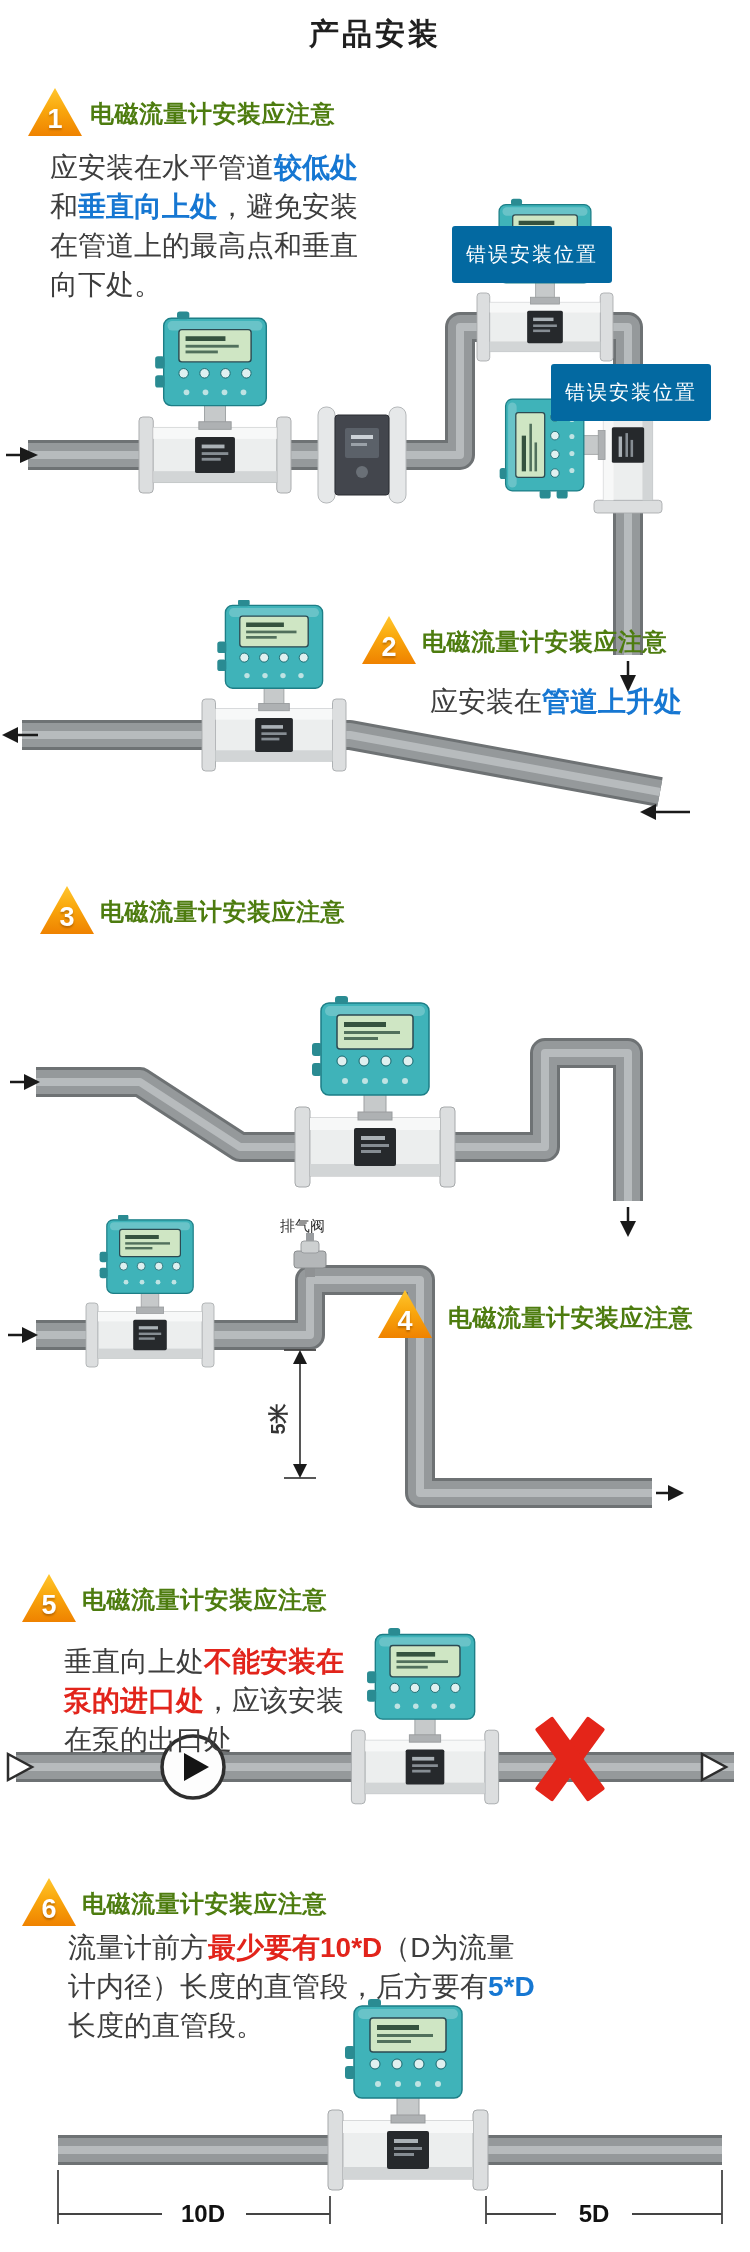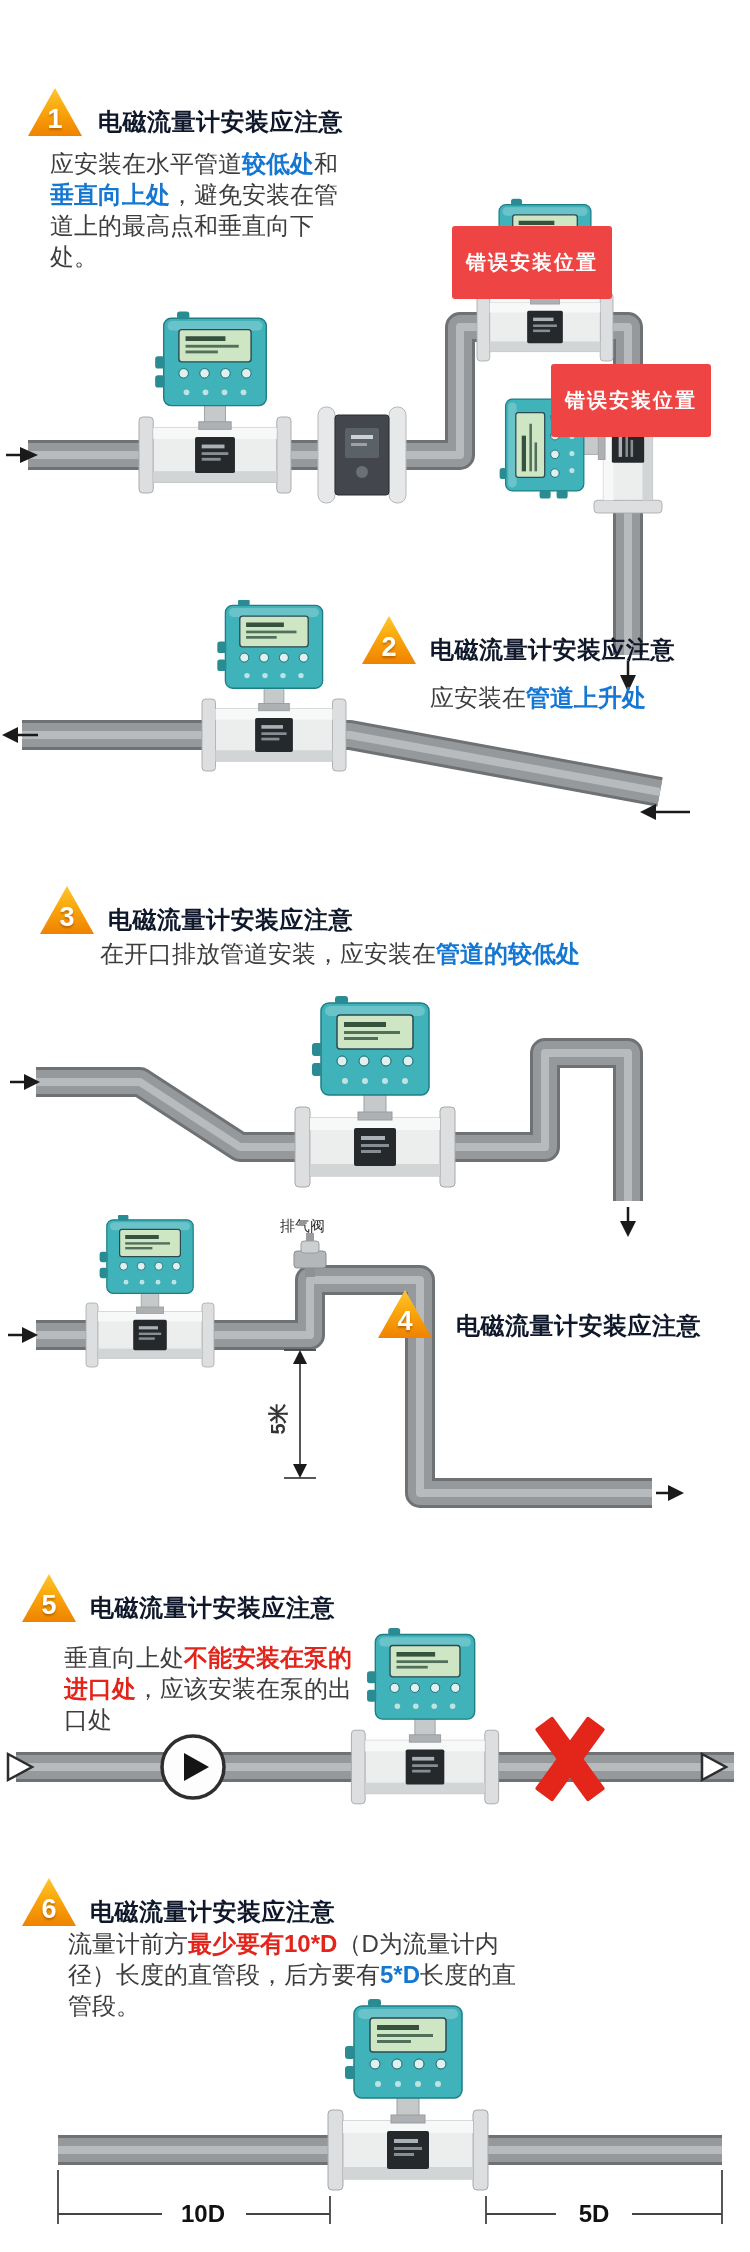--- a/index.html
+++ b/index.html
@@ -6,27 +6,27 @@
   #stage{position:relative;width:750px;height:2252px;background:#fff;overflow:hidden;
          font-family:"Liberation Sans","DejaVu Sans",sans-serif;}
   .page-title{position:absolute;top:14px;left:0;width:100%;margin:0;text-align:center;
               font-size:30px;font-weight:bold;color:#1f1f1f;letter-spacing:3px;z-index:3;}
   .tri{position:absolute;width:54px;height:48px;z-index:3;
        clip-path:polygon(50% 0%,100% 100%,0% 100%);
        background:linear-gradient(180deg,#ffc62e 0%,#f9a70d 45%,#ef8200 100%);
        display:flex;align-items:flex-end;justify-content:center;}
   .tri-num{font-size:27px;font-weight:bold;color:#fff;line-height:1;padding-bottom:3px;
            text-shadow:0 2px 2px rgba(120,60,0,.45);}
-  .sec-title{position:absolute;margin:12px;font-size:24px;font-weight:bold;color:#0f172a;
+  .sec-title{position:absolute;margin:4px;font-size:24px;font-weight:bold;color:#4d7c0f;
              letter-spacing:.5px;white-space:nowrap;z-index:3;}
-  .sec-text{position:absolute;font-size:24px;line-height:31px;color:#3d3d3d;z-index:3;}
+  .sec-text{position:absolute;font-size:28px;line-height:39px;color:#3d3d3d;z-index:3;}
   .hl-b{color:#1677d2;font-weight:bold;}
   .hl-r{color:#e2241b;font-weight:bold;}
-  .err-label{position:absolute;background:#ef4444;color:#fff;font-size:20px;font-weight:bold;
-             padding:23px 14px;border-radius:3px;letter-spacing:2px;z-index:4;white-space:nowrap;}
+  .err-label{position:absolute;background:#0369a1;color:#fff;font-size:20px;font-weight:normal;
+             padding:15px 14px;border-radius:3px;letter-spacing:2px;z-index:4;white-space:nowrap;}
   .small-label{position:absolute;font-size:15px;color:#2f2f2f;z-index:4;white-space:nowrap;}
   .rot-label{position:absolute;font-size:20px;font-weight:bold;color:#333;
              transform:rotate(-90deg);text-align:center;z-index:4;}
   .dim-label{position:absolute;font-size:24px;font-weight:bold;color:#111;text-align:center;z-index:4;}
   svg.illo{position:absolute;z-index:1;}
   .pipe-o{fill:none;stroke:#6e7274;stroke-width:30;stroke-linejoin:round;}
   .pipe-i{fill:none;stroke:#95999b;stroke-width:24;stroke-linejoin:round;}
   .pipe-h{fill:none;stroke:#bfc3c5;stroke-width:8;stroke-linejoin:round;opacity:.8;}
   .aline{stroke:#1a1a1a;stroke-width:2.5;fill:none;}
   .ahead{fill:#1a1a1a;}
@@ -75,20 +75,21 @@
         <rect x="27" y="-48" width="17" height="96" rx="8" fill="#e6e8e9" stroke="#b5b8ba"></rect>
         <rect x="-27" y="-40" width="54" height="80" rx="3" fill="#43464d" stroke="#2b2d33"></rect>
         <rect x="-17" y="-27" width="34" height="30" rx="2" fill="#5b6169"></rect>
         <rect x="-11" y="-20" width="22" height="4" fill="#ccd2d7"></rect>
         <rect x="-11" y="-12" width="16" height="3" fill="#9aa1a8"></rect>
         <circle cx="0" cy="17" r="6" fill="#6a7077"></circle>
       </g>
     </defs>
   </svg>
 
+  <h1 class="page-title">产品安装</h1>
 
   <div class="tri" style="left:28px;top:88px">
     <span class="tri-num">1</span>
   </div>
   <h2 class="sec-title" style="left:86px;top:94px">电磁流量计安装应注意</h2>
   <div class="sec-text" style="left:50px;top:148px;width:308px">
     <span>应安装在水平管道</span><span class="hl-b">较低处</span><span>和</span><span class="hl-b">垂直向上处</span><span>，避免安装在管道上的最高点和垂直向下处。</span>
   </div>
 
   <svg class="illo" style="left:0;top:95px" width="750" height="620" viewBox="0 0 750 620">
@@ -135,23 +136,20 @@
   </div>
   <h2 class="sec-title" style="left:418px;top:622px">电磁流量计安装应注意</h2>
   <div class="sec-text" style="left:430px;top:682px">
     <span>应安装在</span><span class="hl-b">管道上升处</span>
   </div>
 
   <div class="tri" style="left:40px;top:886px">
     <span class="tri-num">3</span>
   </div>
   <h2 class="sec-title" style="left:96px;top:892px">电磁流量计安装应注意</h2>
-  <div class="sec-text" style="left:100px;top:938px;white-space:nowrap">
-    <span>在开口排放管道安装，应安装在</span><span class="hl-b">管道的较低处</span>
-  </div>
 
   <svg class="illo" style="left:0;top:985px" width="750" height="255" viewBox="0 0 750 255">
     <g>
       <path class="pipe-o" d="M 36 97 H 140 L 240 162 H 545 V 68 H 628 V 216"></path>
       <path class="pipe-i" d="M 36 97 H 140 L 240 162 H 545 V 68 H 628 V 216"></path>
       <path class="pipe-h" d="M 36 97 H 140 L 240 162 H 545 V 68 H 628 V 216"></path>
     </g>
     <g>
       <path class="aline" d="M 10 97 H 24"></path>
         <polygon class="ahead" points="24,89 40,97 24,105"></polygon>

